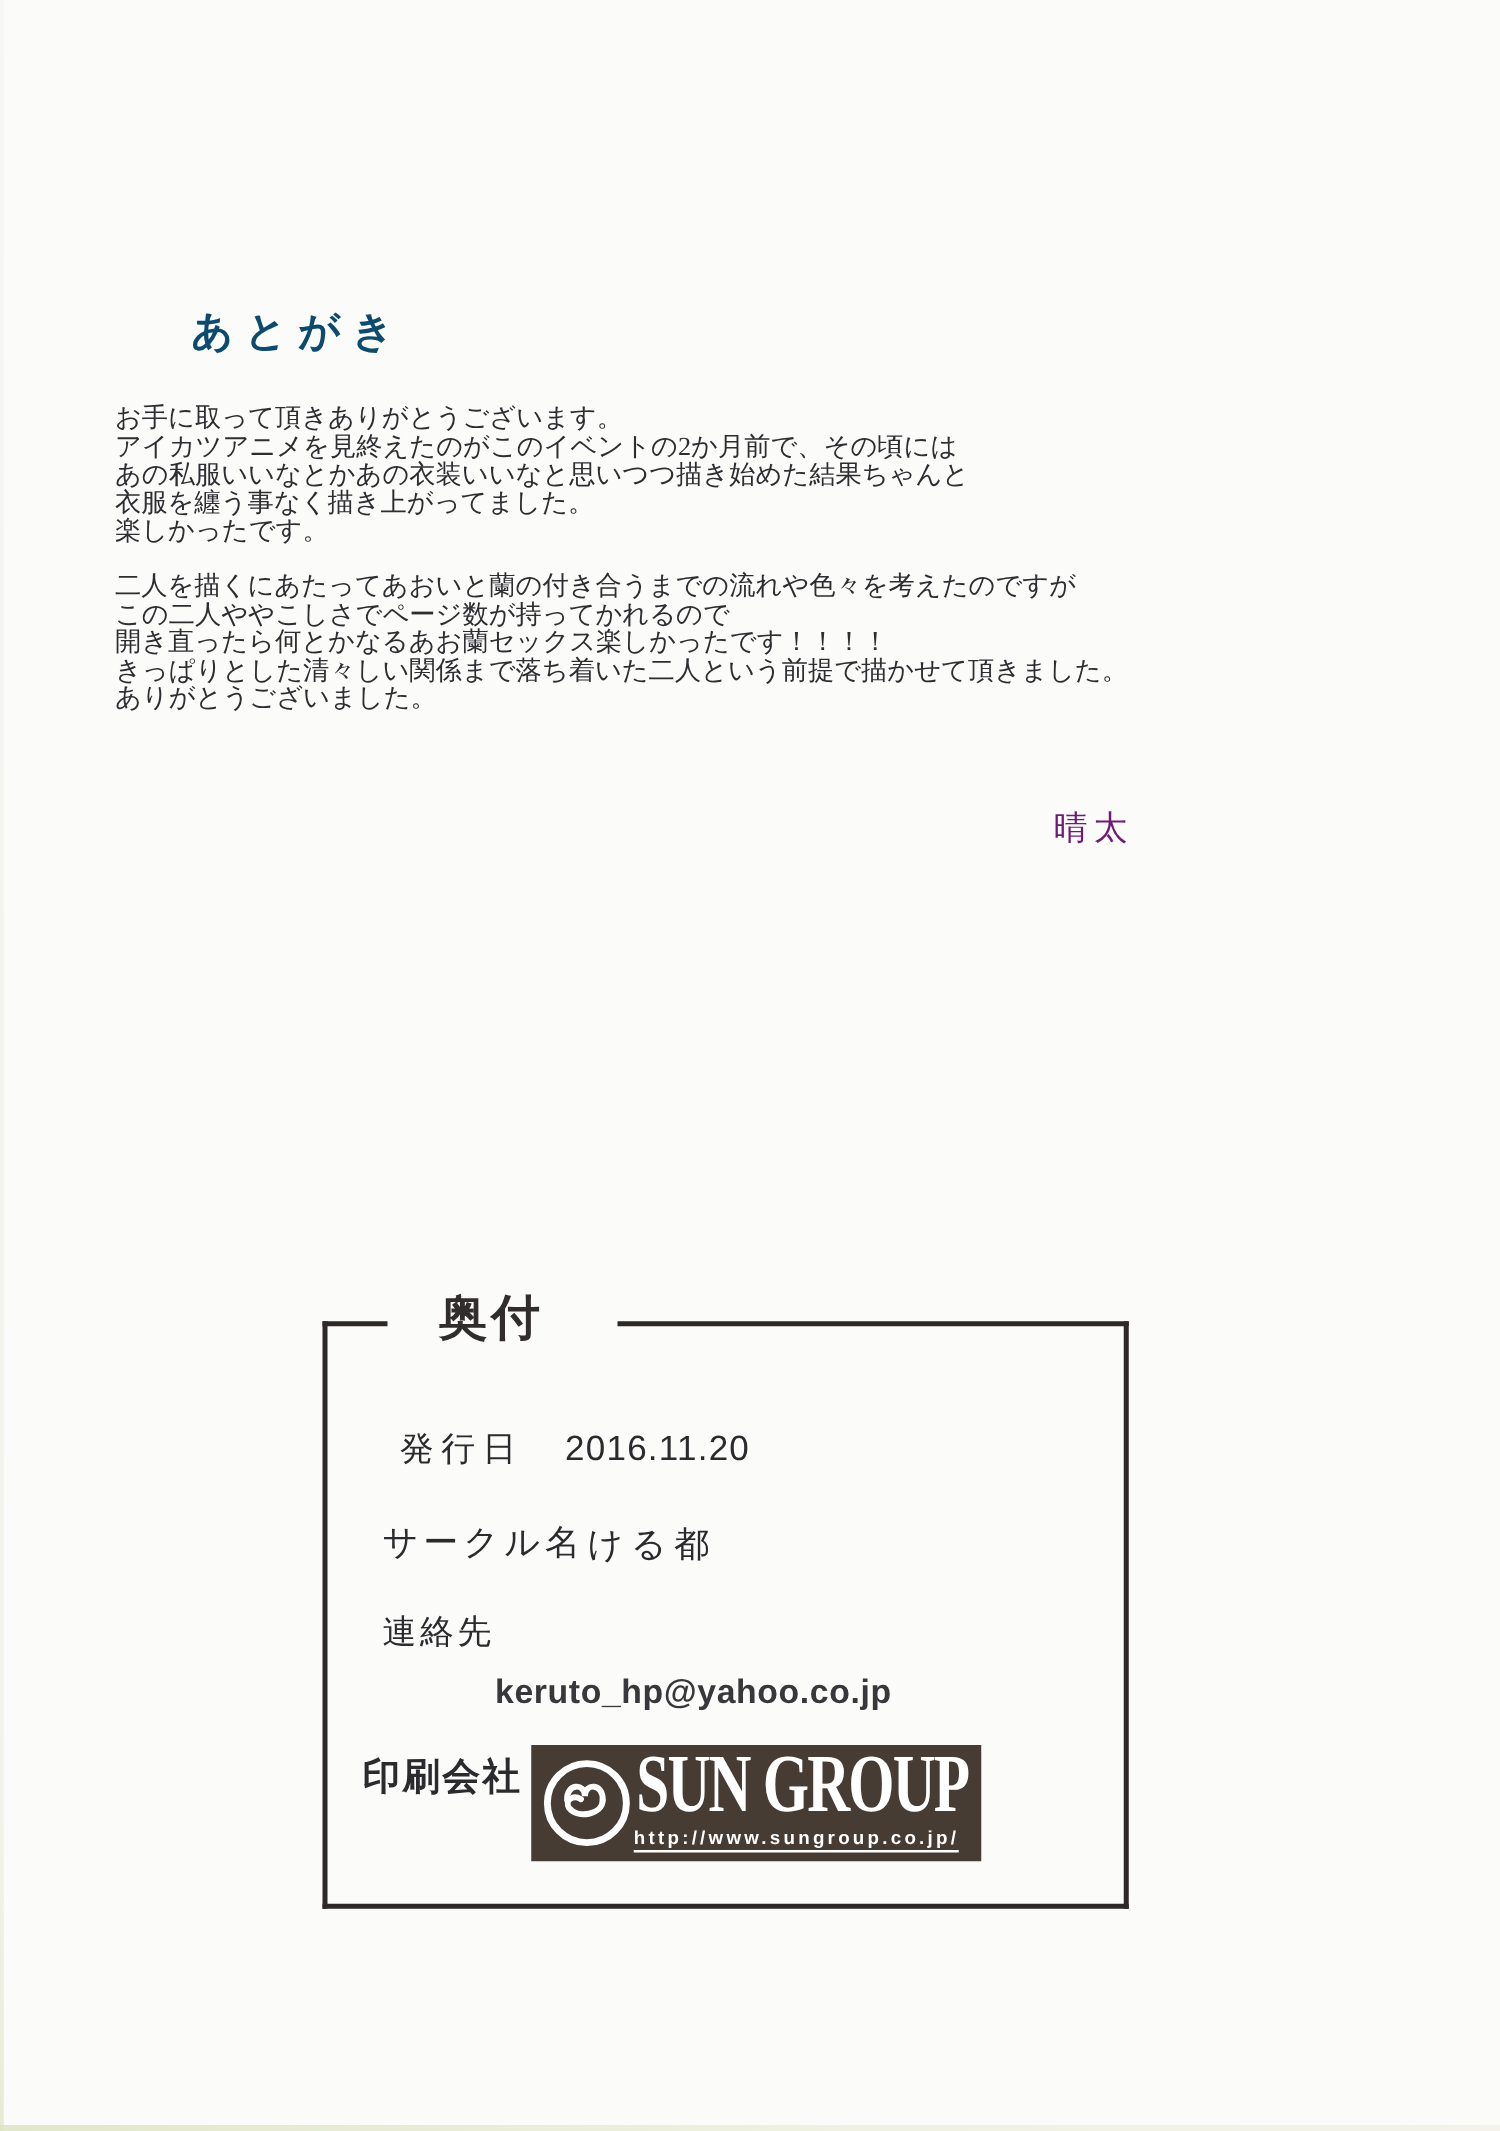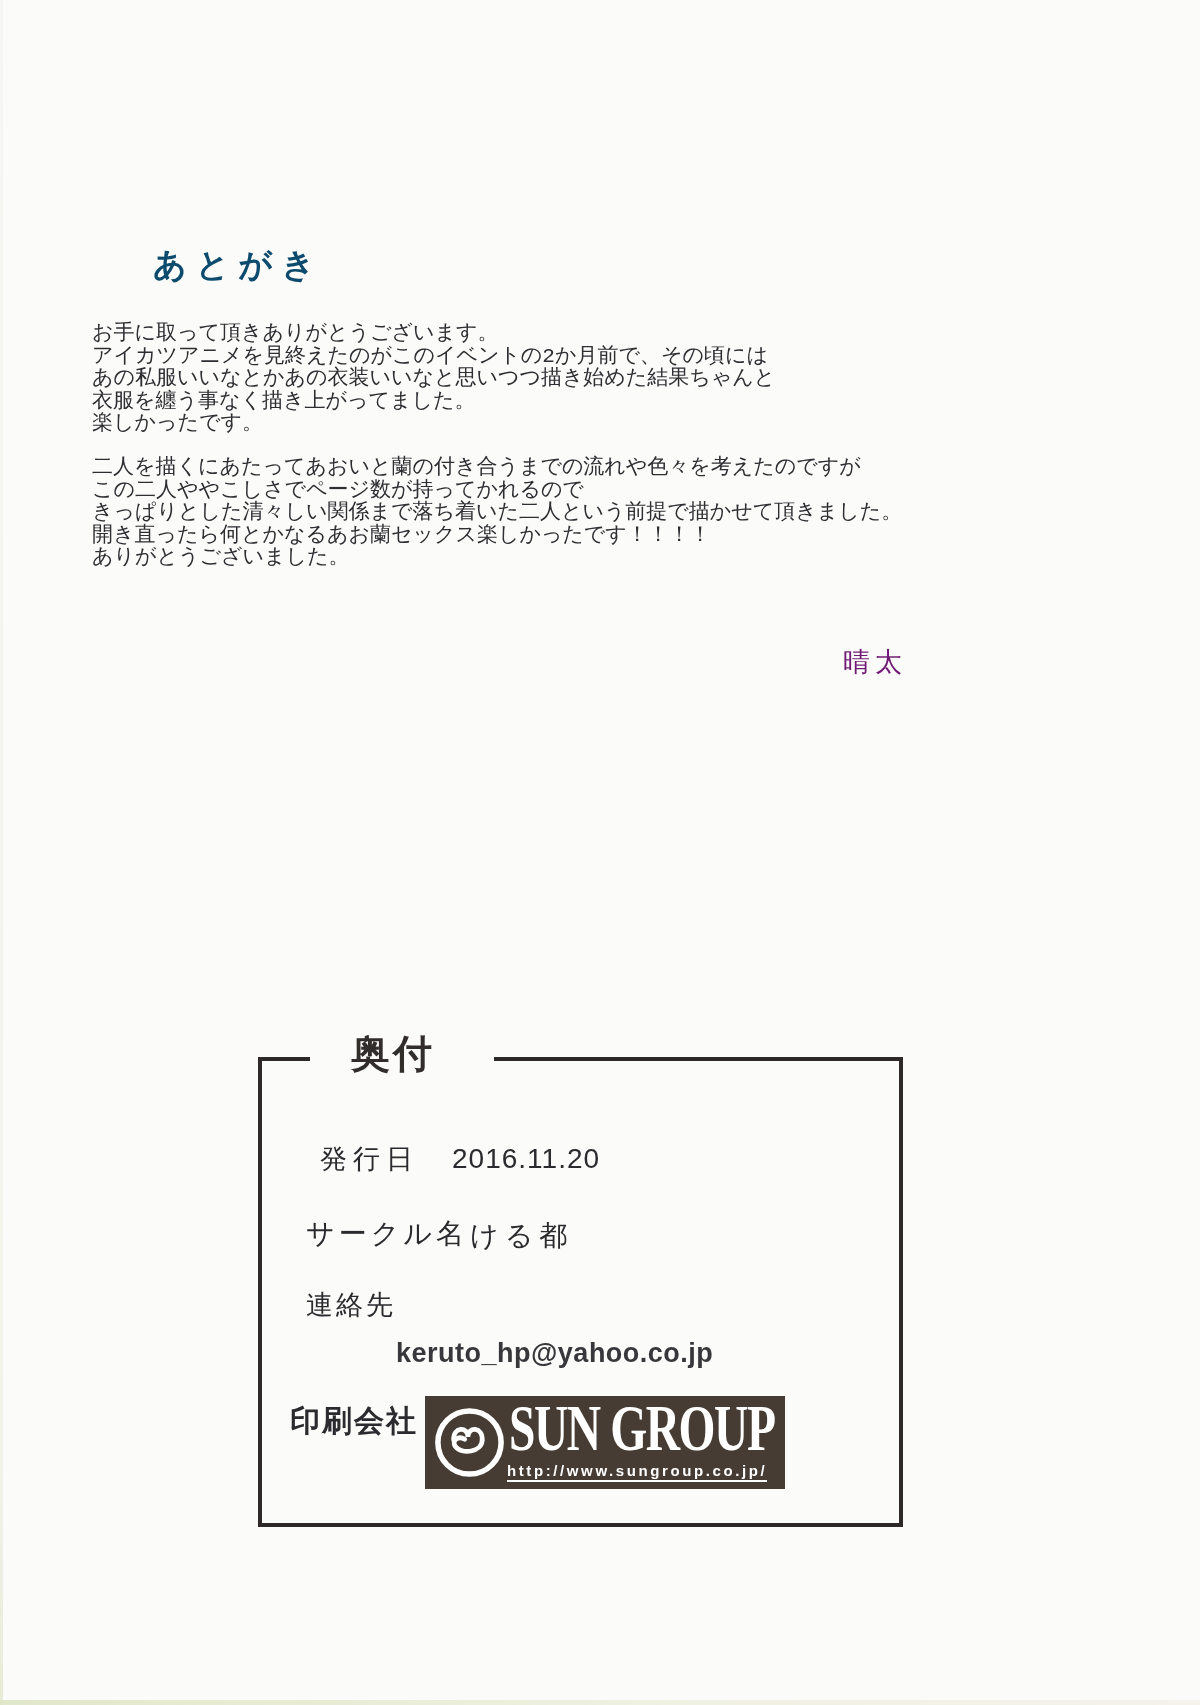--- a/index.html
+++ b/index.html
@@ -28,21 +28,20 @@
     color: #0c4a6e;
     white-space: nowrap;
   }
   .afterword-block {
     position: absolute;
     left: 92px;
     top: 323px;
     font-size: 21px;
     line-height: 22.6px;
     color: #2d2d32;
-    font-family: Liberation Mono, monospace;
   }
   .afterword-block .tline { white-space: nowrap; }
   .para-2 { margin-top: 21px; }
   .signature {
     position: absolute;
     left: 843px;
     top: 644px;
     font-size: 27px;
     letter-spacing: 5px;
     color: #701a75;
@@ -161,22 +160,22 @@
     <div class="para-1">
       <div class="tline">お手に取って頂きありがとうございます。</div>
       <div class="tline">アイカツアニメを見終えたのがこのイベントの2か月前で、その頃には</div>
       <div class="tline">あの私服いいなとかあの衣装いいなと思いつつ描き始めた結果ちゃんと</div>
       <div class="tline">衣服を纏う事なく描き上がってました。</div>
       <div class="tline">楽しかったです。</div>
     </div>
     <div class="para-2">
       <div class="tline">二人を描くにあたってあおいと蘭の付き合うまでの流れや色々を考えたのですが</div>
       <div class="tline">この二人ややこしさでページ数が持ってかれるので</div>
+      <div class="tline">開き直ったら何とかなるあお蘭セックス楽しかったです！！！！</div>
       <div class="tline">きっぱりとした清々しい関係まで落ち着いた二人という前提で描かせて頂きました。</div>
-      <div class="tline">開き直ったら何とかなるあお蘭セックス楽しかったです！！！！</div>
       <div class="tline">ありがとうございました。</div>
     </div>
   </div>
 
   <div class="signature">晴太</div>
 
   <div class="top-seg top-seg-left"></div>
   <div class="top-seg top-seg-right"></div>
   <div class="colophon-title">奥付</div>
 

